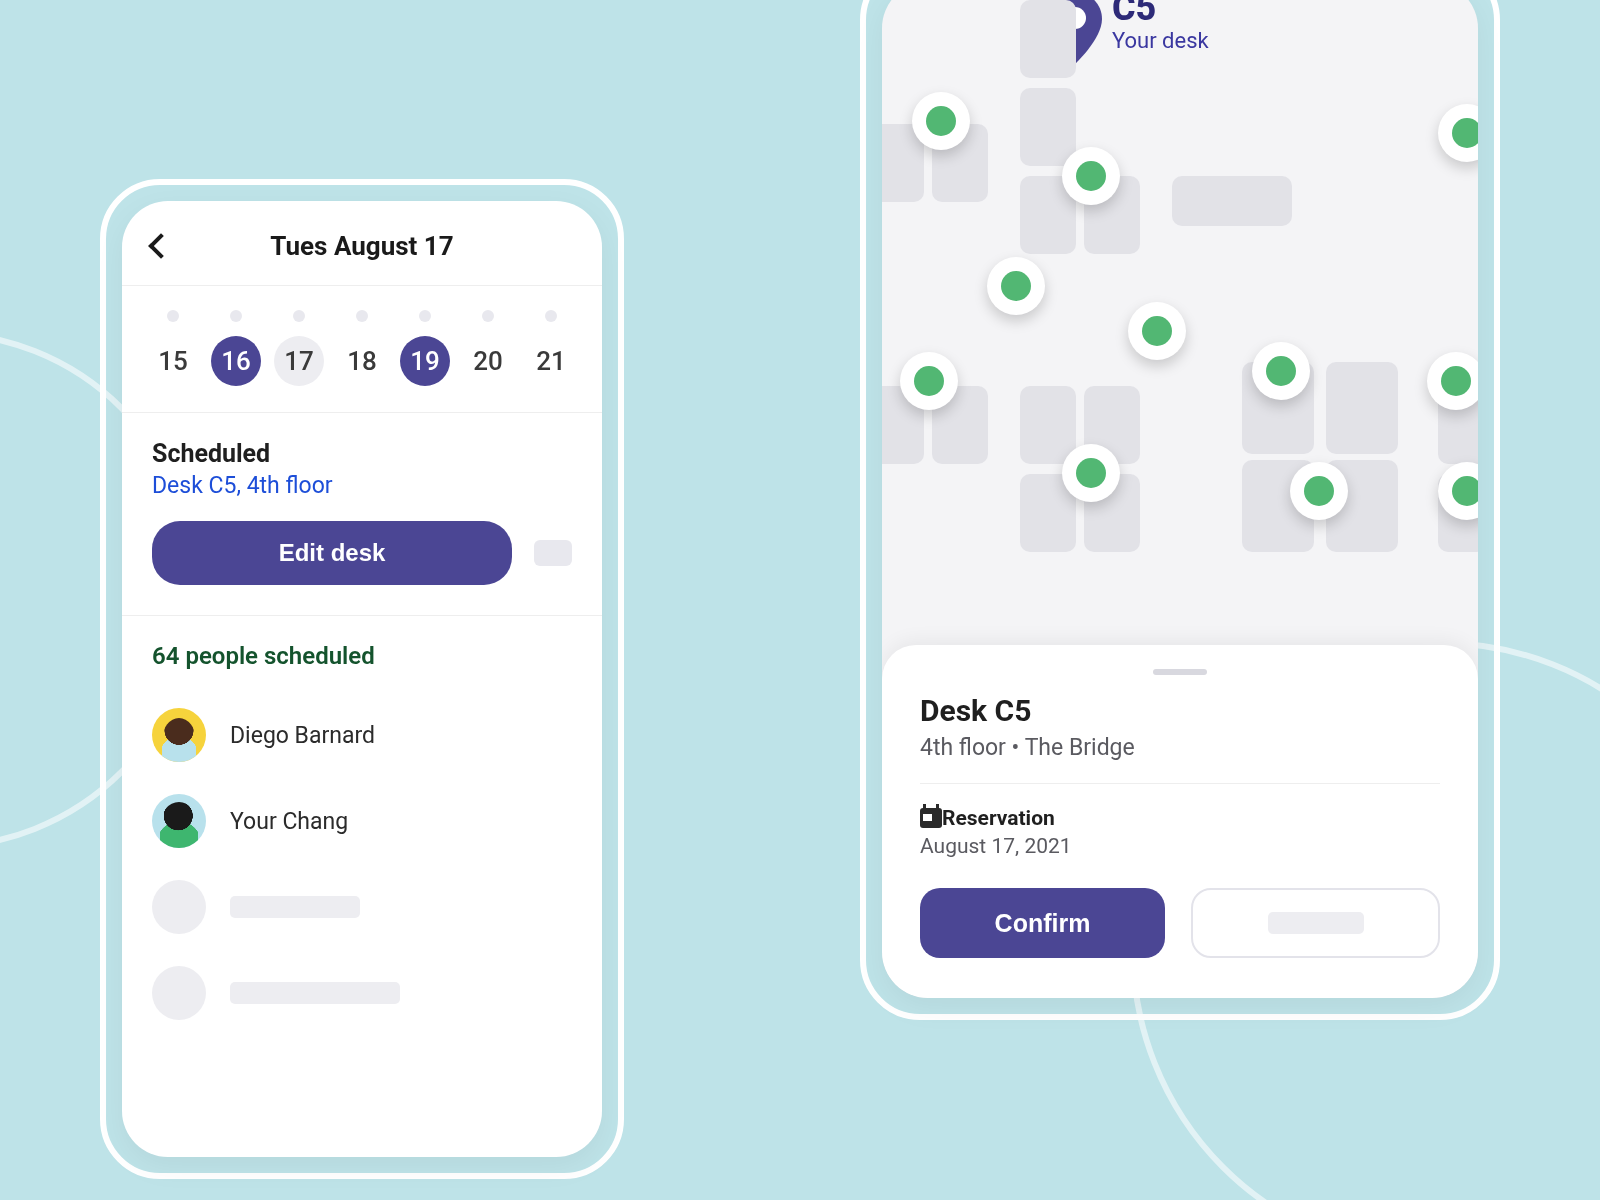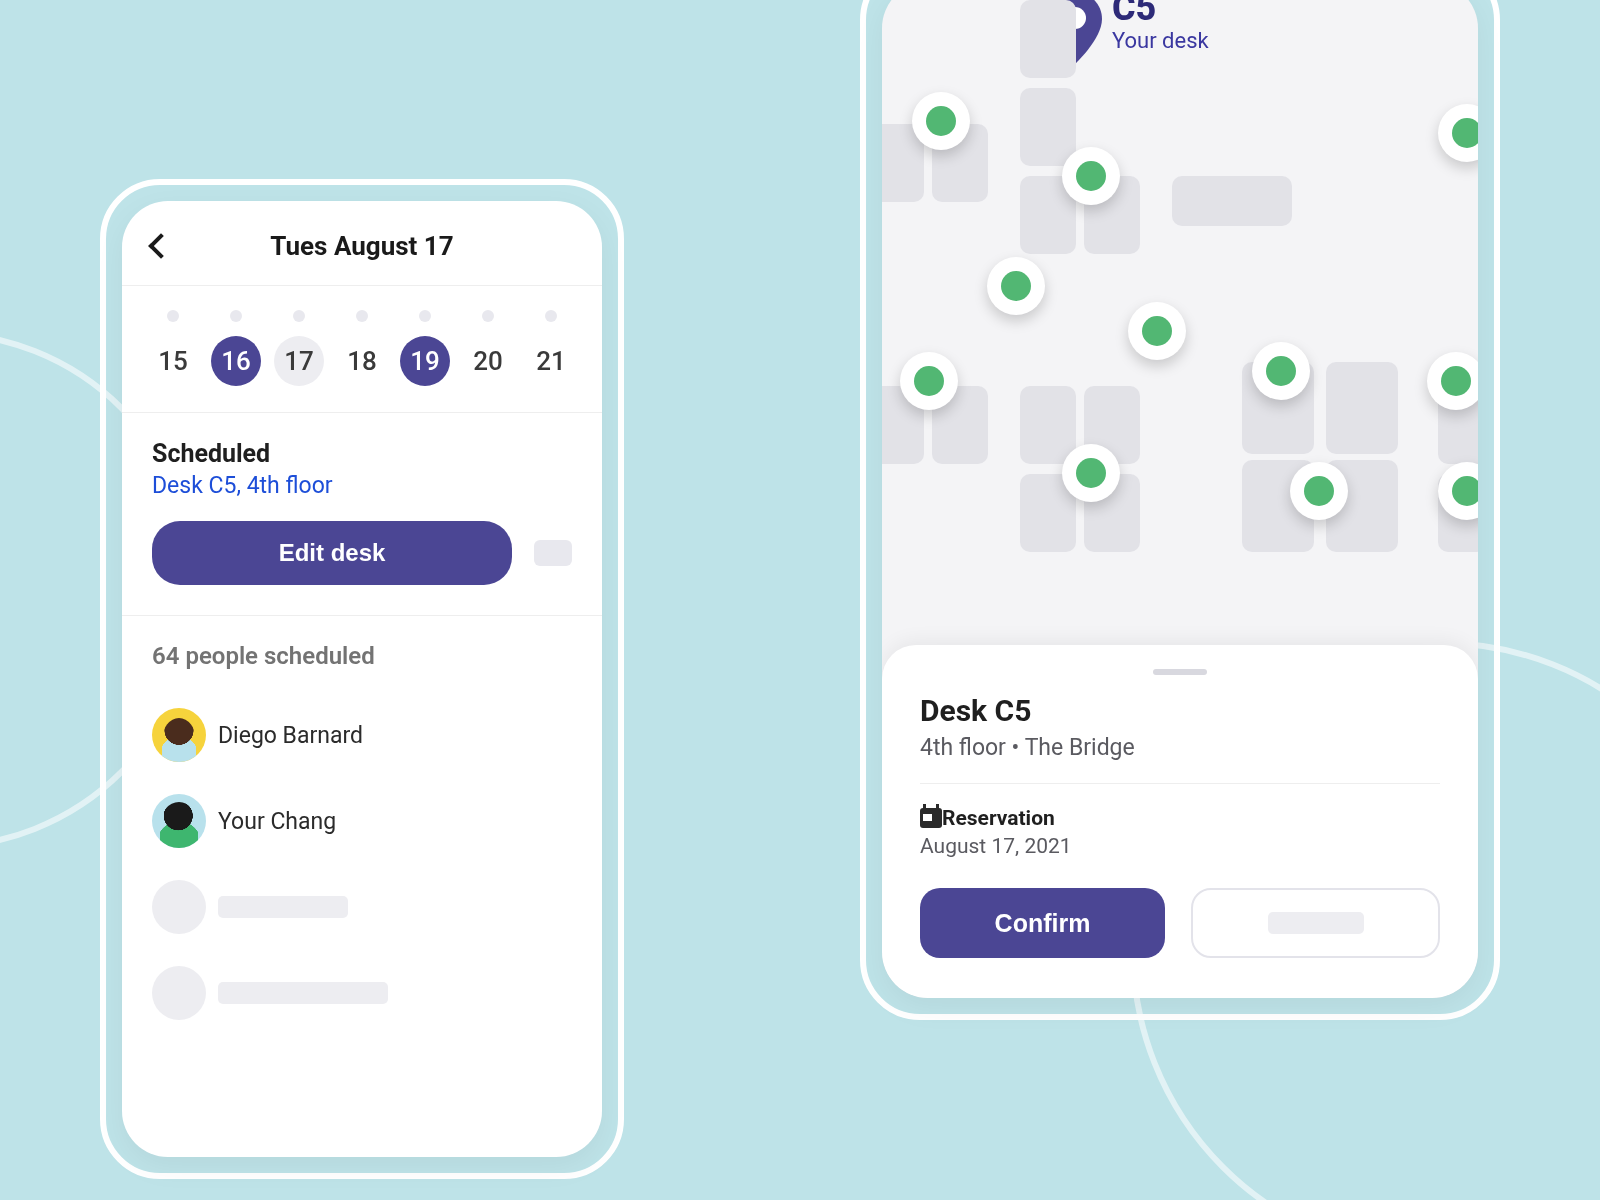--- a/index.html
+++ b/index.html
@@ -119,23 +119,23 @@
     padding: 18px 54px;
     cursor: pointer;
     flex: 0 0 360px;
   }
   .ghost-pill {
     width: 92px; height: 26px;
     background: #e8e8ee;
     border-radius: 6px;
   }
   .people-block { padding: 26px 30px 40px 30px; }
-  .people-title { font-size: 24px; font-weight: 600; color: #737373; margin-bottom: 22px; }
+  .people-title { font-size: 24px; font-weight: 600; color: #14532d; margin-bottom: 22px; }
   .person-row {
-    display: flex; align-items: center; gap: 12px;
+    display: flex; align-items: center; gap: 24px;
     padding: 16px 0;
   }
   .avatar {
     width: 54px; height: 54px; border-radius: 50%;
     position: relative; overflow: hidden;
     flex-shrink: 0;
   }
   .avatar.diego { background: #f6d33c; }
   .avatar.diego::after {
     content: "";

